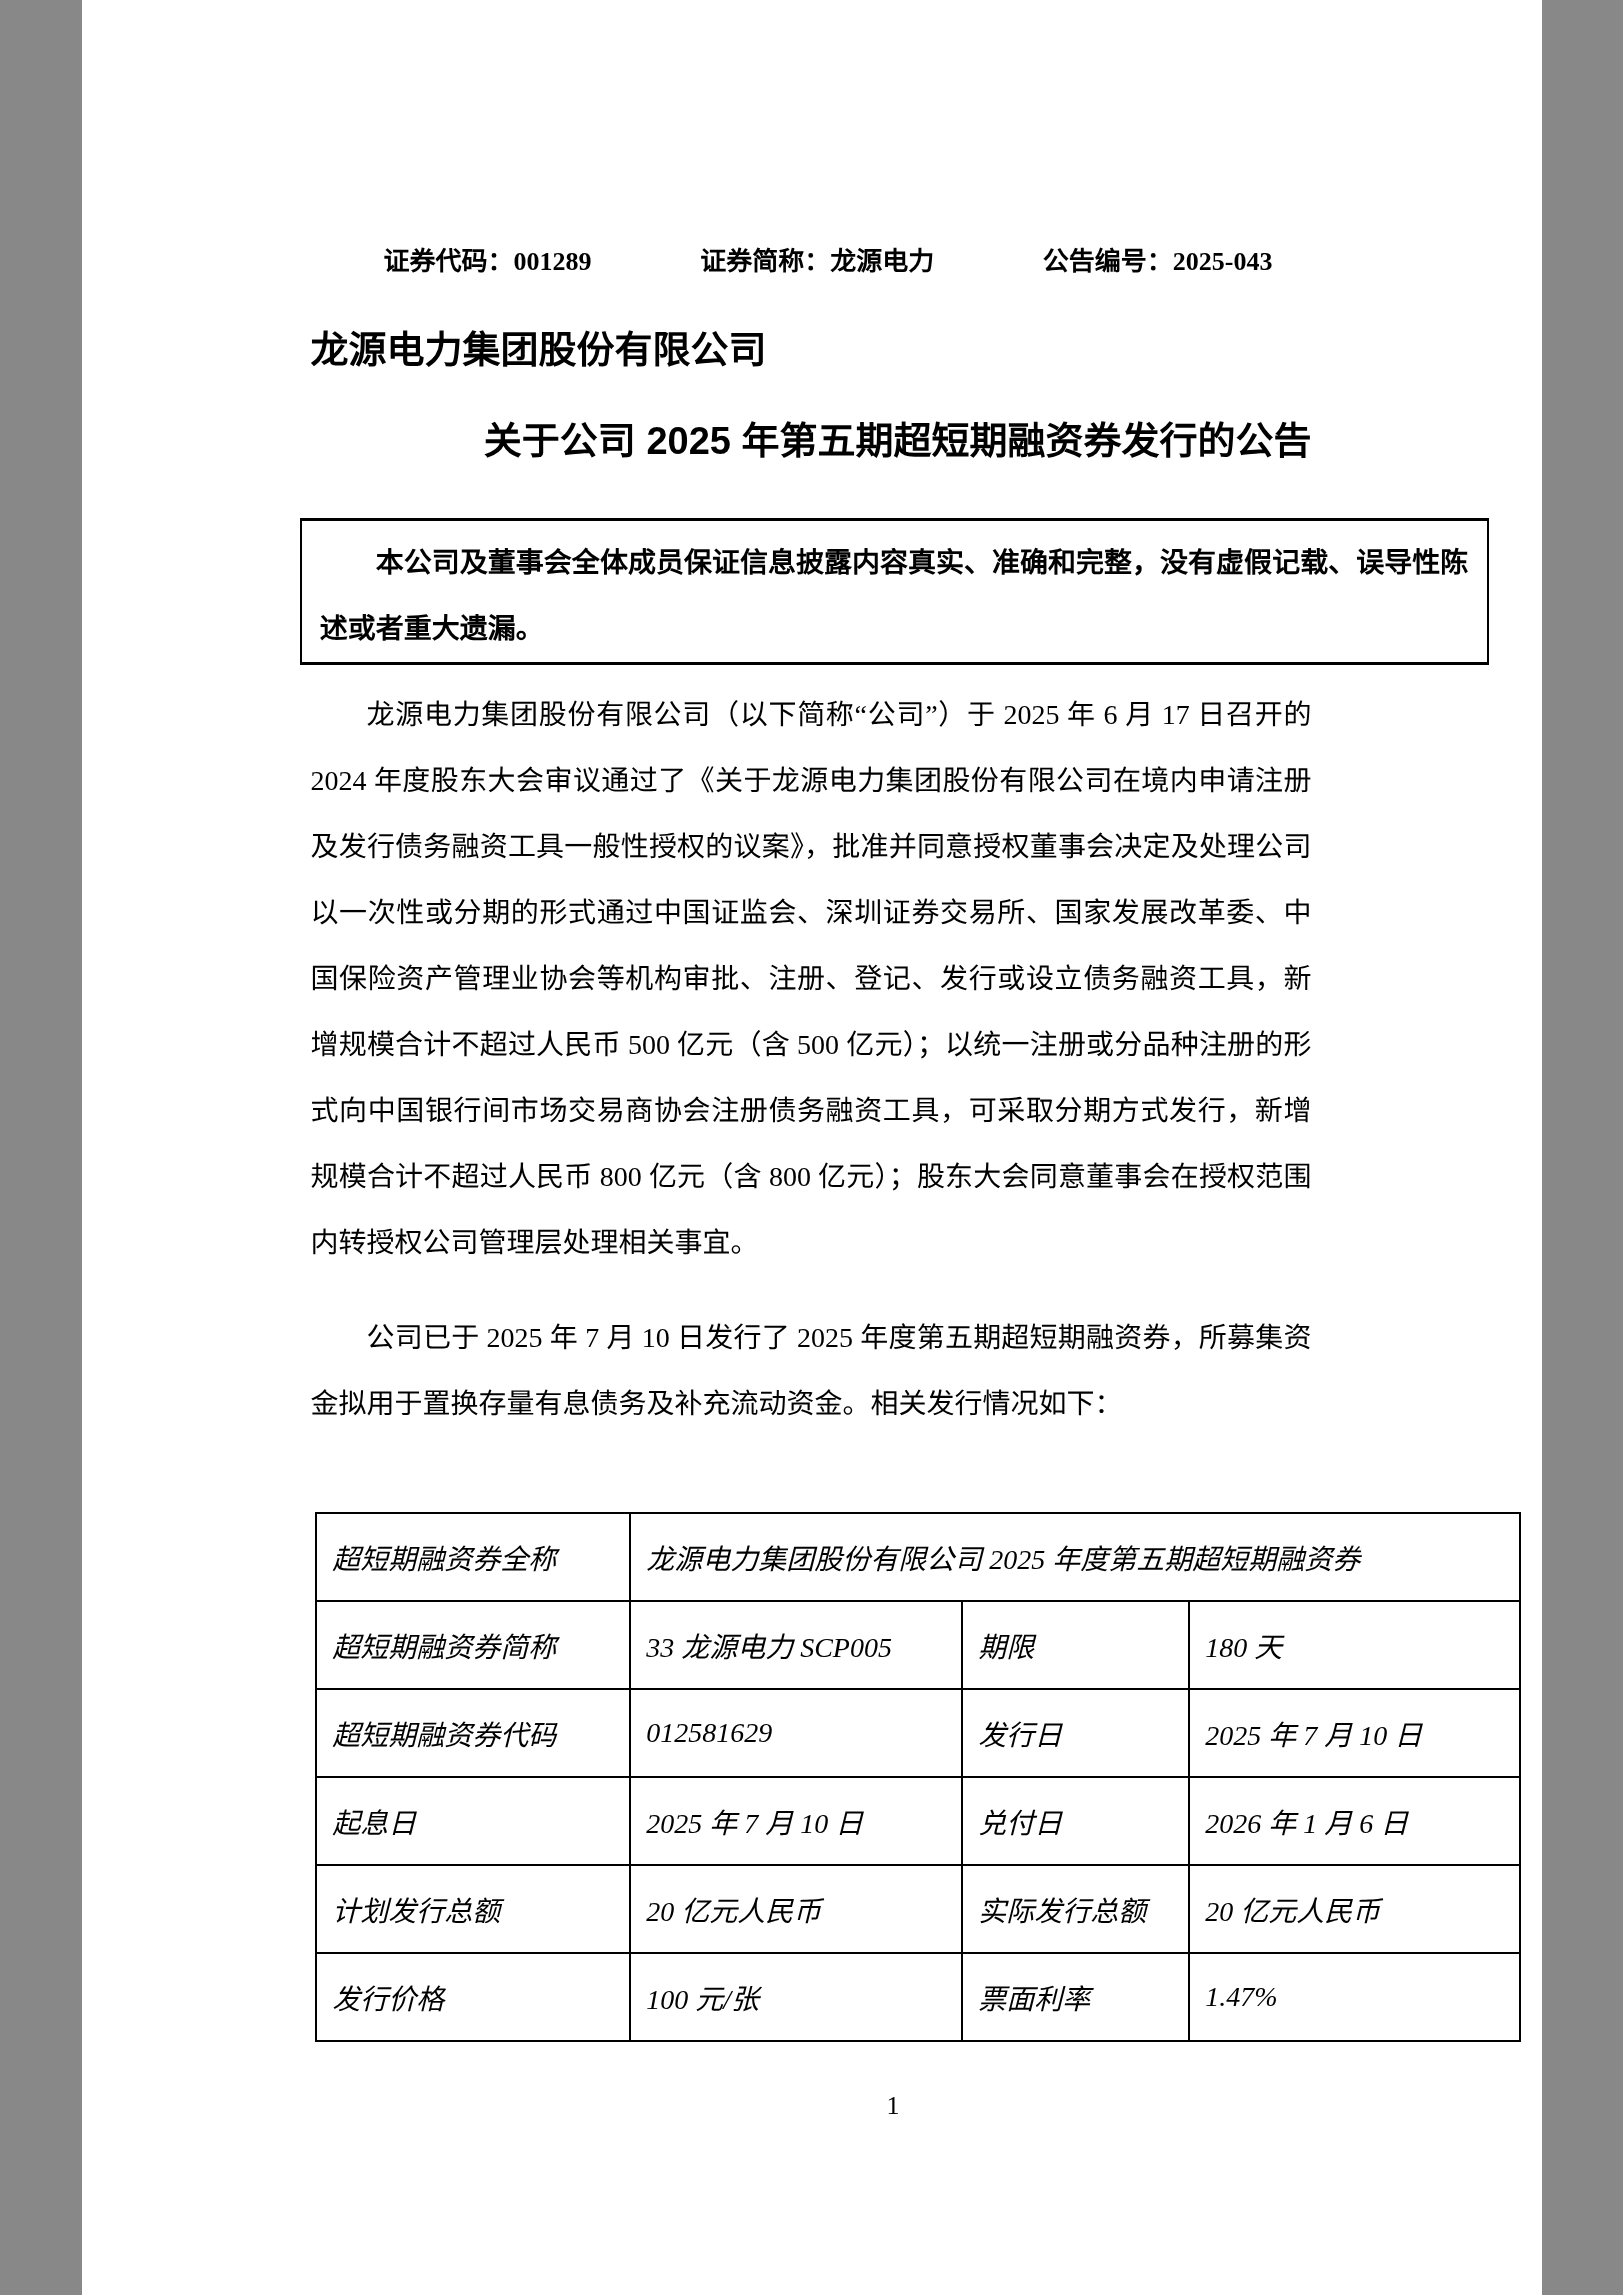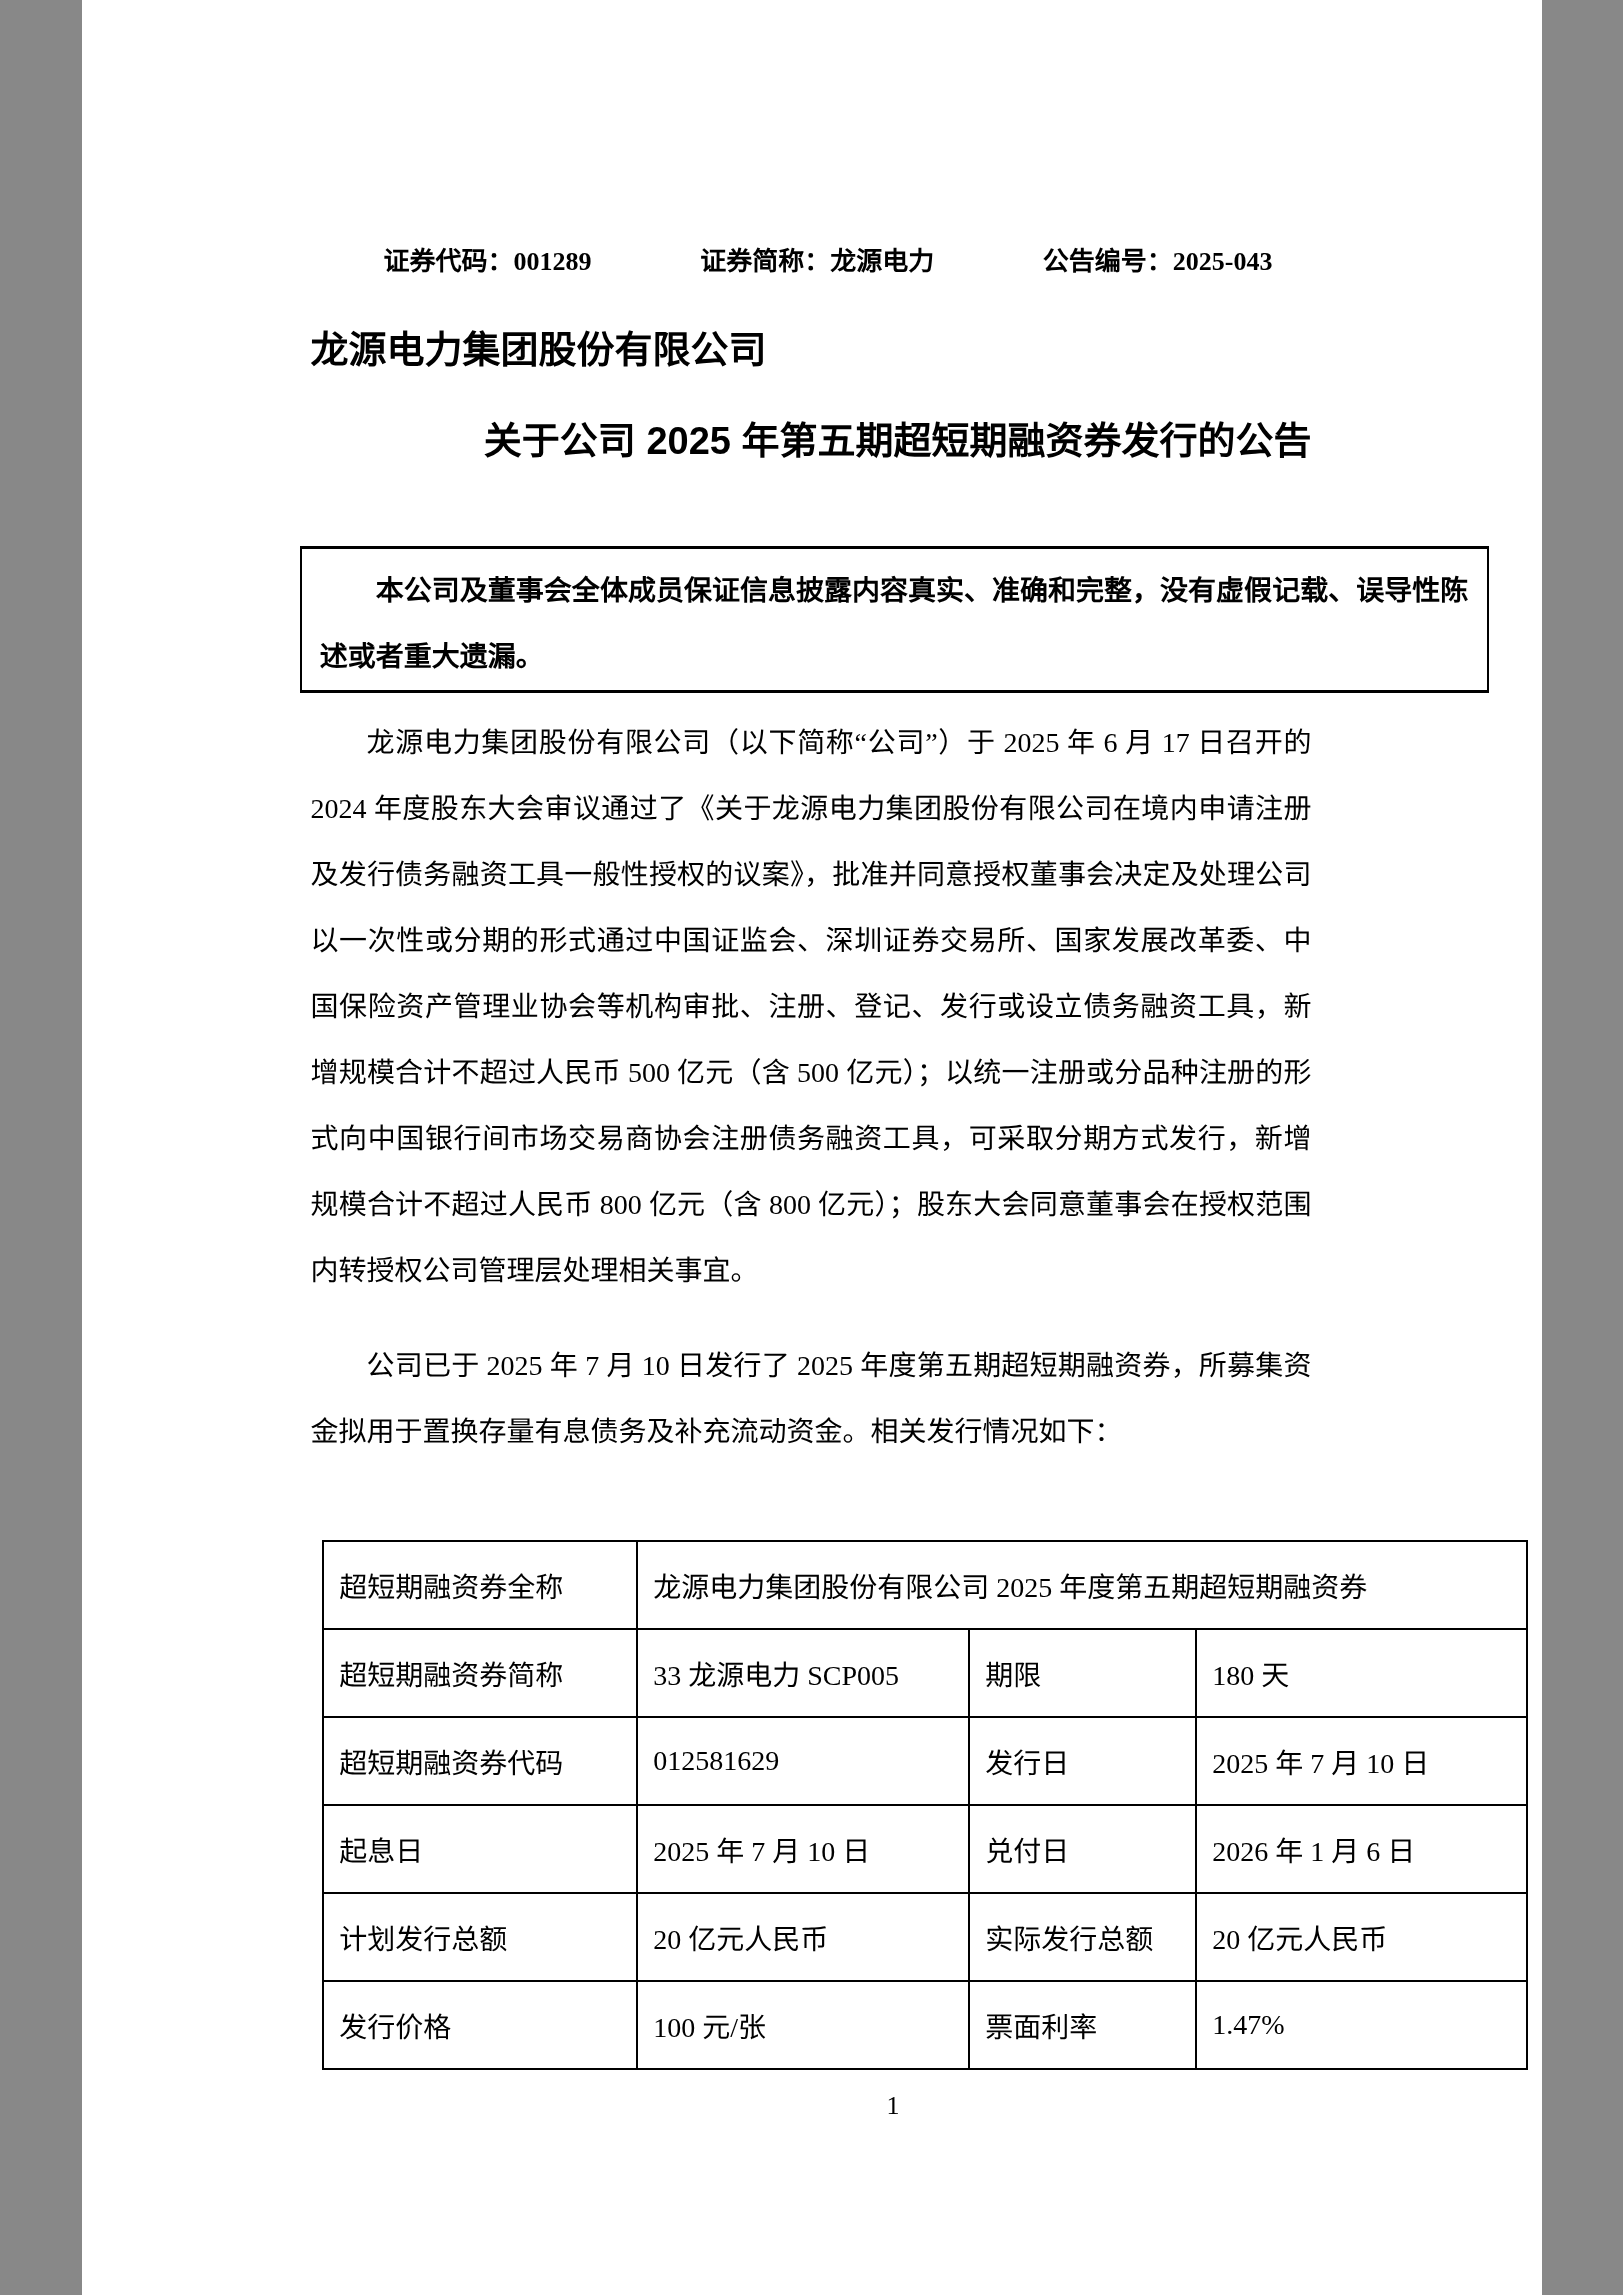--- a/index.html
+++ b/index.html
@@ -35,21 +35,21 @@
   }
   .doc-subtitle {
     margin: 41px 0 0 0;
     text-align: right;
     font-family: "Liberation Sans", "DejaVu Sans", sans-serif;
     font-weight: bold;
     font-size: 38px;
     line-height: 50px;
   }
   .notice-box {
-    margin-top: 80px;
+    margin-top: 52px;
     border: 3.3px solid #000000;
     border-left-width: 2px;
     border-right-width: 2px;
     padding: 9.2px 18.3px 0 18.3px;
     box-sizing: border-box;
     width: 1189px;
     margin-left: -11px;
   }
   .notice-box p {
     margin: 0;
@@ -63,25 +63,26 @@
     margin: 0;
     font-size: 28px;
     line-height: 66px;
     text-align: justify;
     text-indent: 2em;
   }
   .body-para.first { margin-top: 16.4px; }
   .body-para.second { margin-top: 29.4px; }
   table.issuance {
     margin-top: 75px;
-    margin-left: 11px;
+    margin-left: 4px;
     border-collapse: collapse;
     table-layout: fixed;
     width: 1205px;
     border: 2.6px solid #000000;
+    font-style: italic;
   }
   table.issuance td {
     border: 2px solid #000000;
     border-top-width: 2.6px;
     border-bottom-width: 2.6px;
     height: 86px;
     font-size: 28px;
     padding: 0 6.5px 0 15.7px;
     vertical-align: middle;
     overflow: hidden;

